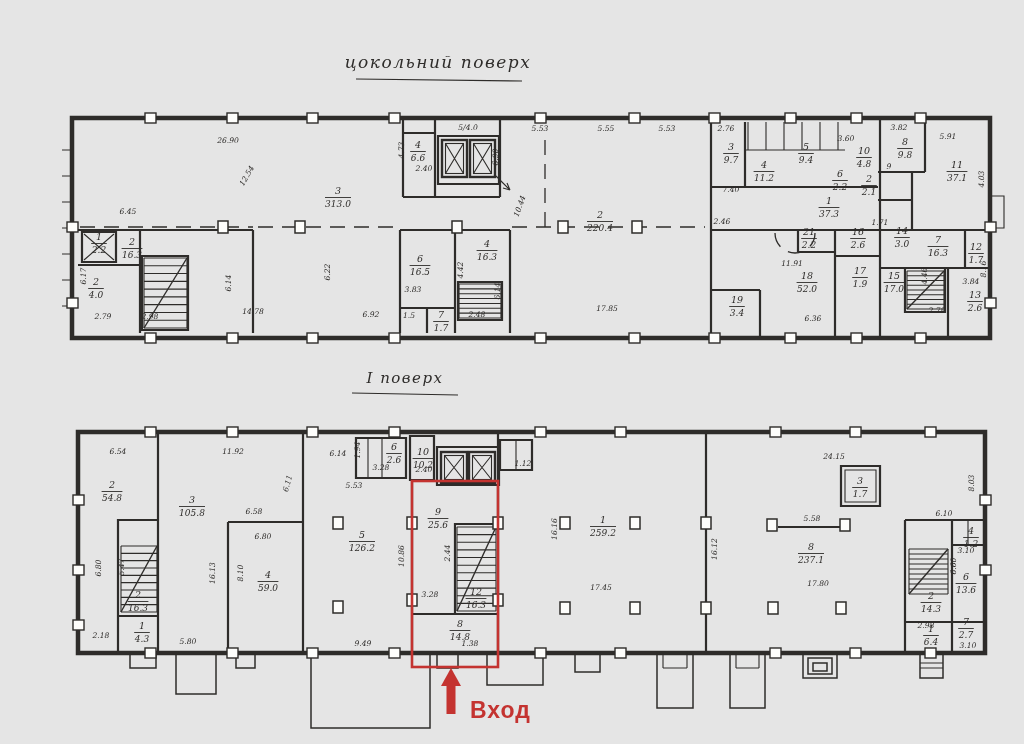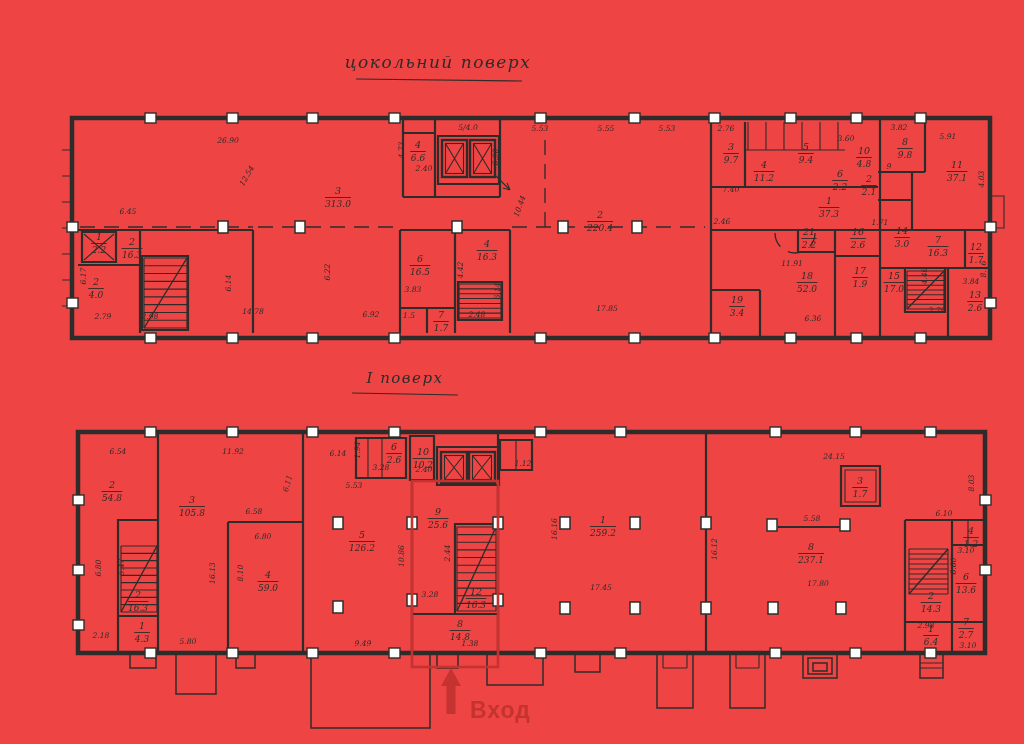--- a/index.html
+++ b/index.html
@@ -1,16 +1,16 @@
 <!DOCTYPE html>
 <html><head>
 <meta charset="utf-8">
 <style>
   html,body{margin:0;padding:0;background:#ffffff;}
-  .sheet{position:relative;width:1024px;height:744px;background:#ef4444;overflow:hidden;
+  .sheet{position:relative;width:1024px;height:744px;background:#e5e5e5;overflow:hidden;
          font-family:"DejaVu Serif", serif;text-align:center;}
   svg{position:absolute;left:0;top:0;}
   .title-text{font-family:"DejaVu Serif", serif;font-style:italic;fill:#2e2c2a;}
   .entr-text{font-family:"Liberation Sans", sans-serif;font-weight:600;letter-spacing:1px;}
 </style>
 </head>
 <body>
 
 <div class="sheet">
 <svg id="plan" width="1024" height="744" viewBox="0 0 1024 744">

